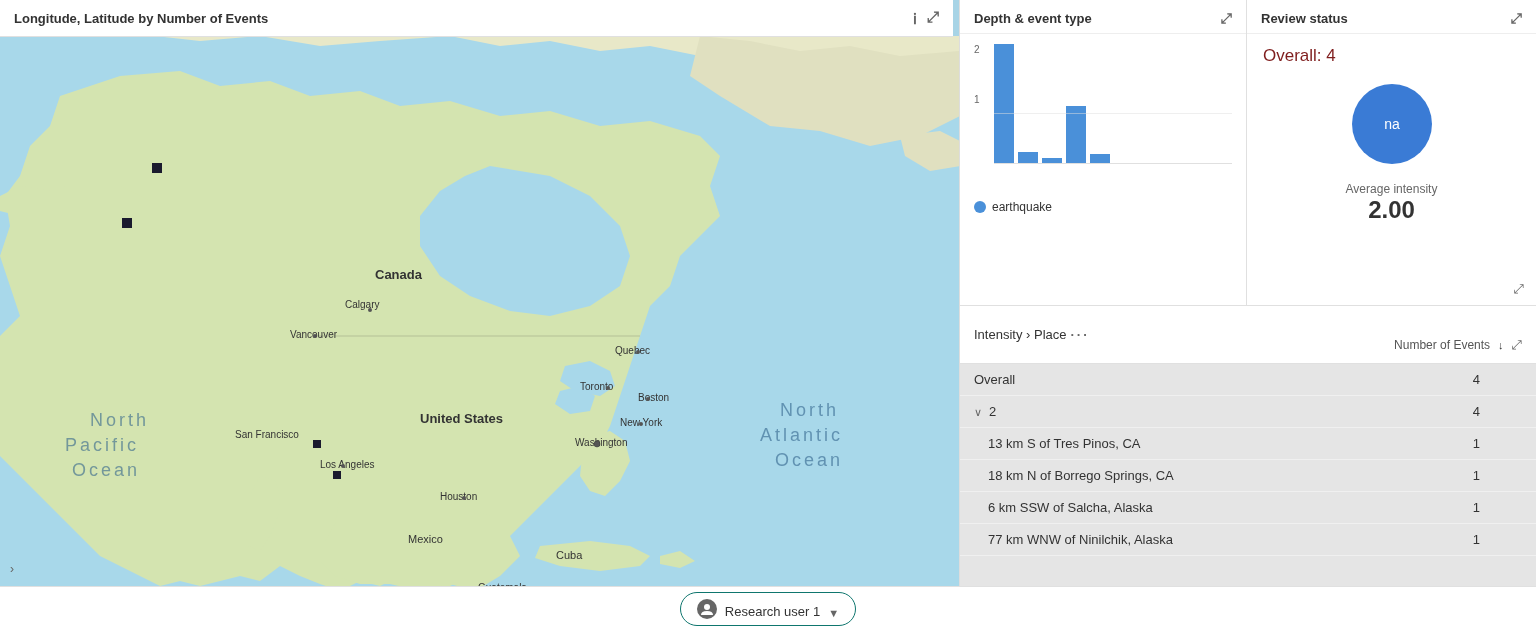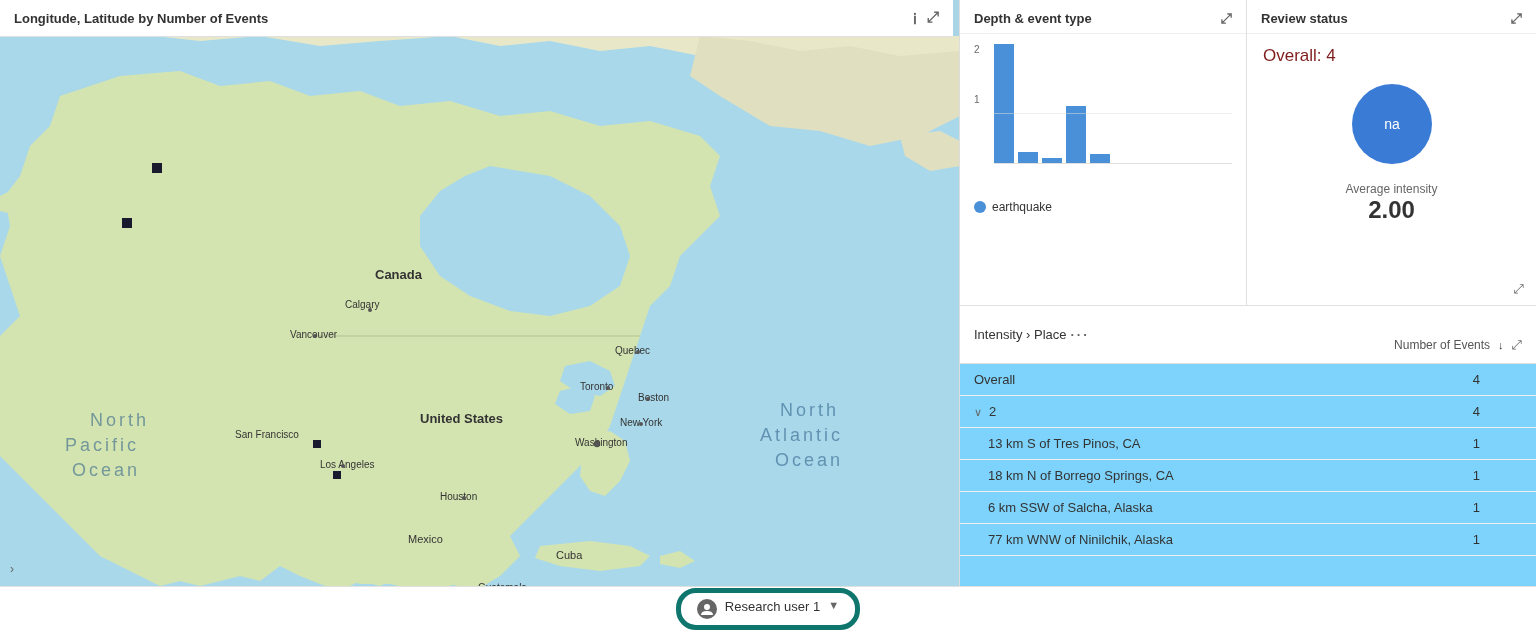--- a/index.html
+++ b/index.html
@@ -30,35 +30,35 @@
     .overall-count { font-size: 17px; color: #7f1d1d; margin-bottom: 8px; }
     .donut-container { display: flex; justify-content: center; margin: 8px 0; }
     .avg-intensity-label { text-align: center; font-size: 12px; color: #666; margin-top: 8px; }
     .avg-intensity-value { text-align: center; font-size: 24px; font-weight: 600; color: #333; }
     .avg-expand { position: absolute; bottom: 8px; right: 12px; font-size: 13px; color: #666; cursor: pointer; }
 
     
     .top-right-row { display: flex; height: 306px; }
 
     
-    .table-panel { flex: 1; background: #7dd3fc; overflow: hidden; }
+    .table-panel { flex: 1; background: #e5e5e5; overflow: hidden; }
     .table-header { display: flex; align-items: center; padding: 10px 14px; border-bottom: 1px solid #e0e0e0; background: white; font-size: 13px; color: #333; gap: 6px; }
     .table-header-left { flex: 1; display: flex; align-items: center; gap: 4px; }
     .table-header-right { display: flex; align-items: center; gap: 8px; font-size: 12px; color: #555; margin-top: 21px; }
     .more-icon { color: #666; cursor: pointer; letter-spacing: 2px; font-weight: bold; }
     .data-table { width: 100%; border-collapse: collapse; font-size: 13px; }
     .data-table td { padding: 8px 14px; border-bottom: 1px solid #f0f0f0; color: #333; }
     .row-indent { padding-left: 28px !important; }
     .chevron { color: #666; font-size: 11px; margin-right: 4px; }
     .sort-icon { color: #333; font-size: 11px; }
     .expand-table { cursor: pointer; color: #666; font-size: 13px; }
 
     
     .bottom-bar { height: 44px; background: white; border-top: 1px solid #e0e0e0; display: flex; align-items: center; justify-content: center; z-index: 20; }
-    .user-button { display: flex; align-items: flex-start; gap: 8px; padding: 6px 16px; border: 5px solid #0f766e; border-radius: 20px; background: white; cursor: pointer; font-size: 13px; color: #333; }
+    .user-button { display: flex; align-items: flex-end; gap: 8px; padding: 6px 16px; border: 1px solid #0f766e; border-radius: 20px; background: white; cursor: pointer; font-size: 13px; color: #333; }
     .user-icon { width: 20px; height: 20px; border-radius: 50%; background: #666; display: flex; align-items: center; justify-content: center; }
     .dropdown-arrow { color: #666; font-size: 11px; }
 
     
     .map-chevron { position: absolute; bottom: 10px; left: 10px; color: #666; font-size: 12px; }
   </style>
 </head>
 <body>
 
 <div class="main-container">

